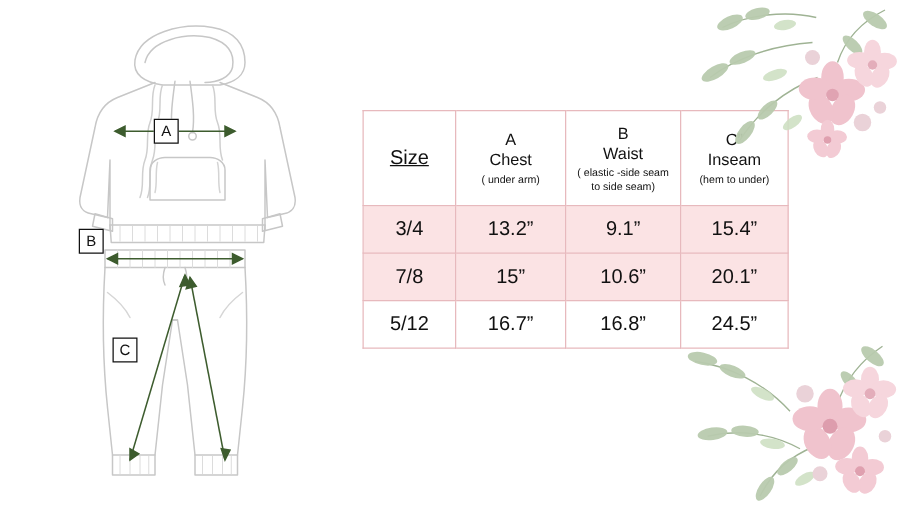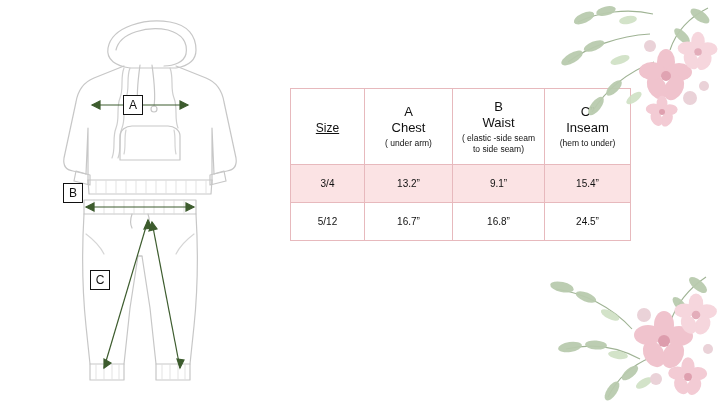--- a/index.html
+++ b/index.html
@@ -56,33 +56,33 @@
     color: #111;
     padding: 0;
   }
   #size-table thead th {
     height: 75px;
     font-weight: normal;
     background: #ffffff;
   }
   #size-table tbody td {
     height: 37px;
-    font-size: 10px;
+    font-size: 16px;
     background: #ffffff;
   }
   #size-table tbody tr.shaded td {
     background: #fbe3e4;
   }
   col.c-size { width: 74px; }
   col.c-a    { width: 88px; }
   col.c-b    { width: 92px; }
   col.c-c    { width: 86px; }
 
   .hdr-size {
-    font-size: 12px;
+    font-size: 16px;
     text-decoration: underline;
   }
   .hdr-letter {
     display: block;
     font-size: 13px;
     line-height: 16px;
   }
   .hdr-name {
     display: block;
     font-size: 13px;
@@ -248,20 +248,26 @@
         </th>
       </tr>
     </thead>
     <tbody>
       <tr class="shaded">
         <td class="cell-size">3/4</td>
         <td>13.2”</td>
         <td>9.1”</td>
         <td>15.4”</td>
       </tr>
+      <tr class="shaded">
+        <td class="cell-size">7/8</td>
+        <td>15”</td>
+        <td>10.6”</td>
+        <td>20.1”</td>
+      </tr>
       <tr>
         <td class="cell-size">5/12</td>
         <td>16.7”</td>
         <td>16.8”</td>
         <td>24.5”</td>
       </tr>
     </tbody>
   </table>
 
   <div class="floral" id="floral-top">

